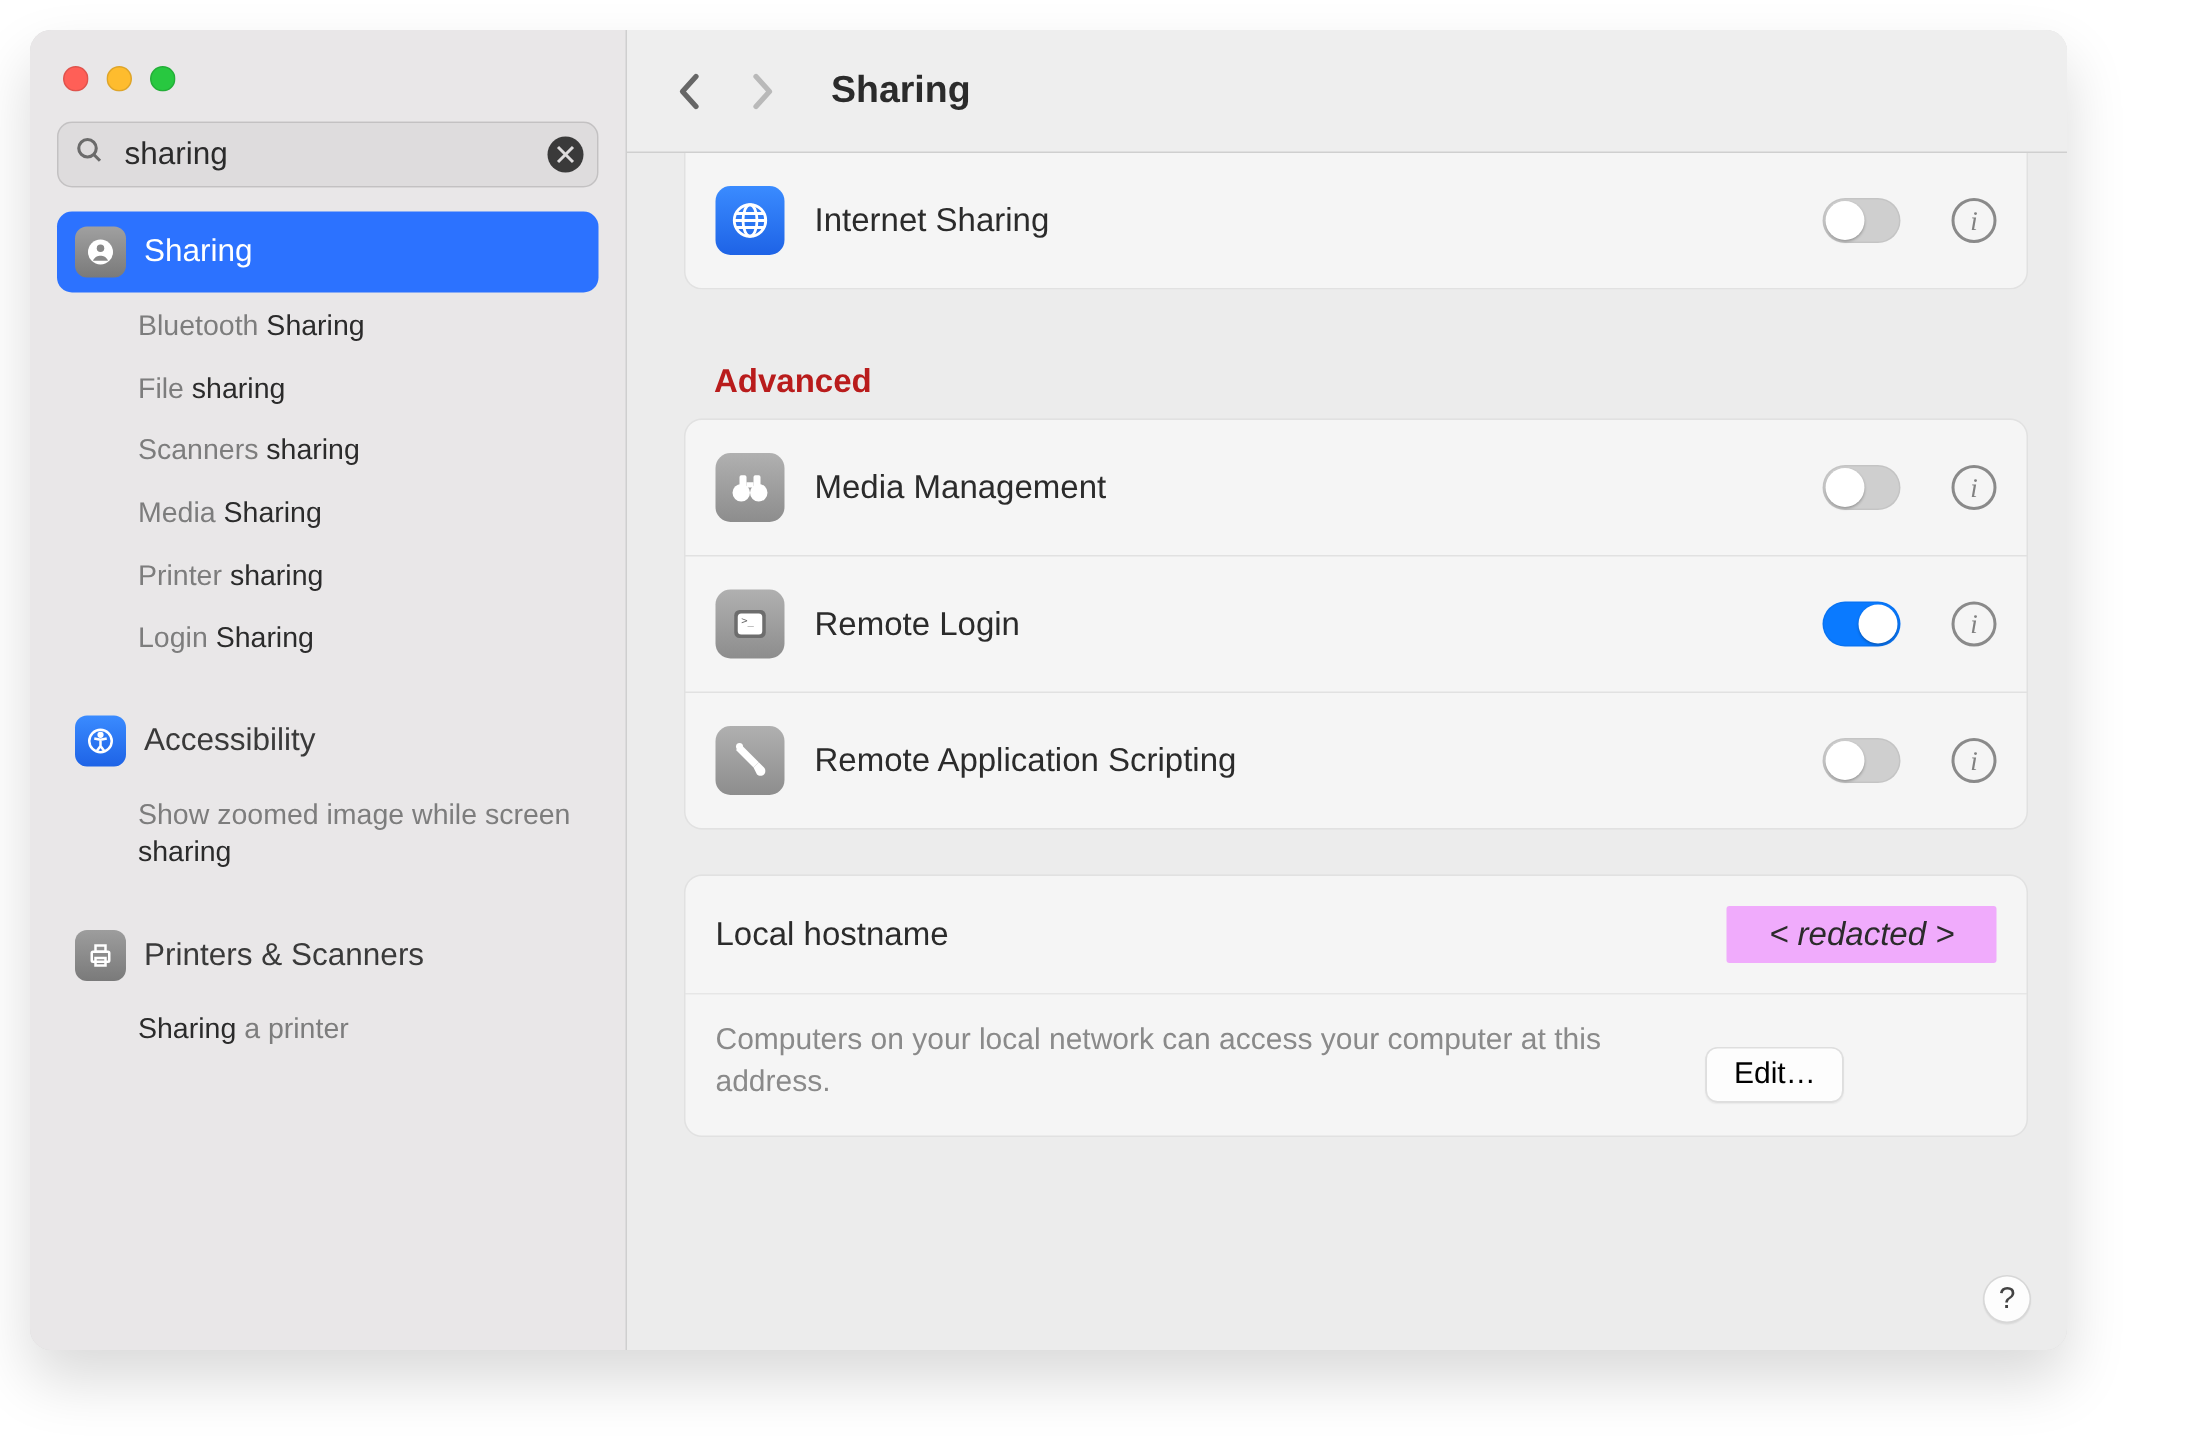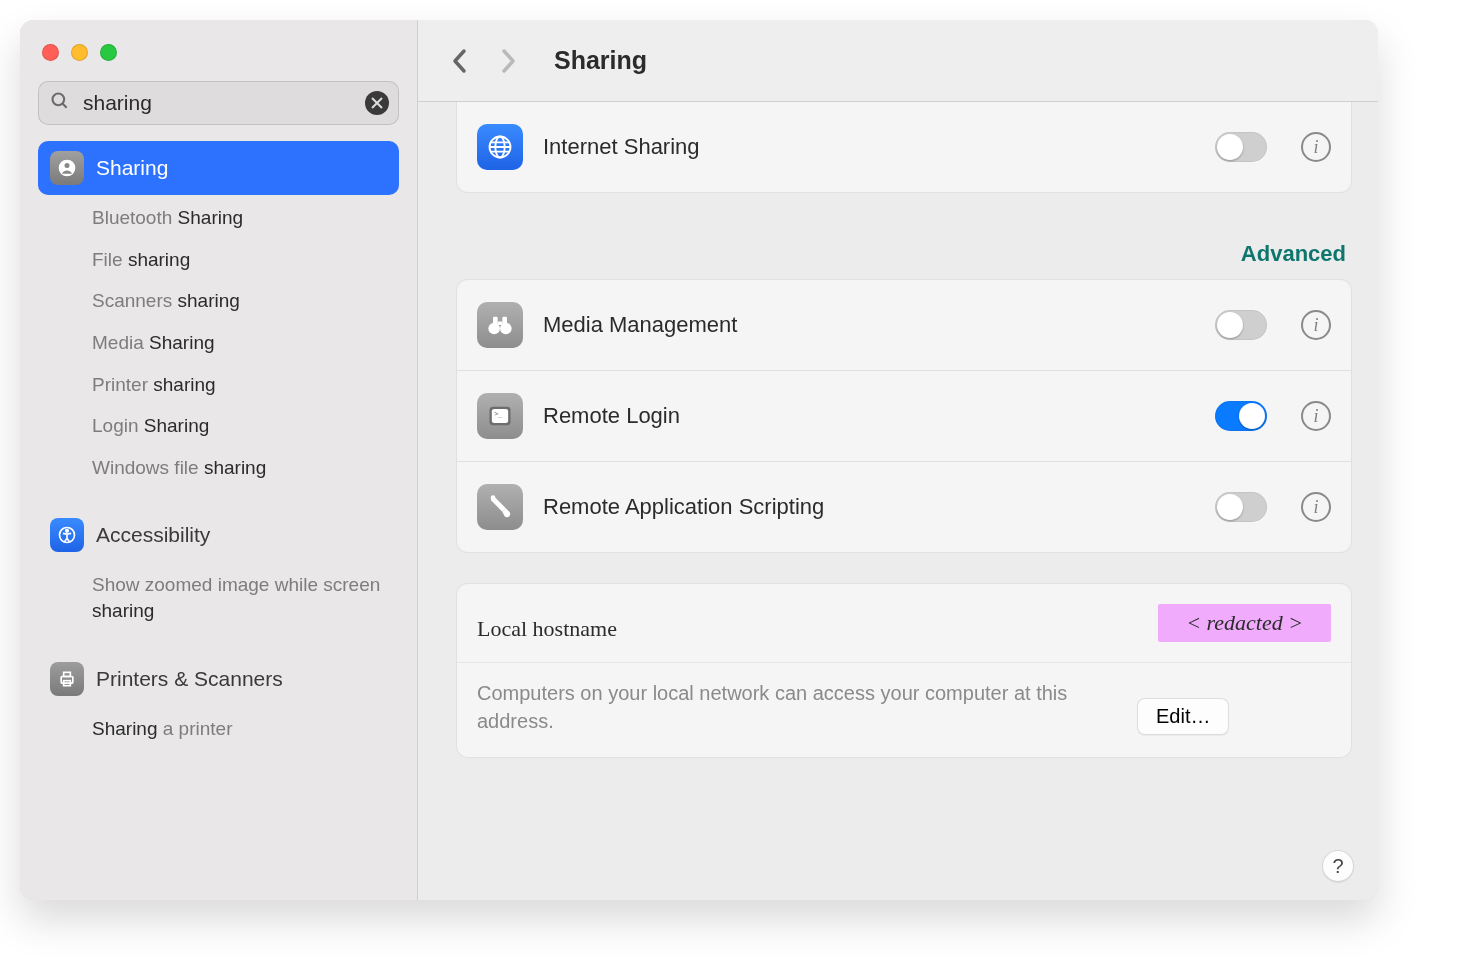--- a/index.html
+++ b/index.html
@@ -155,23 +155,22 @@
   .row:first-child { border-top: none; }
   .row .ricon {
     width: 46px; height: 46px; border-radius: 10px;
     display:flex; align-items:center; justify-content:center;
     flex-shrink:0;
   }
   .ricon.blue { background: linear-gradient(#3a8bff,#1e63e6); color:#fff; }
   .ricon.grey { background: linear-gradient(#b0b0b0,#8d8d8d); color:#fff; }
   .rlabel { font-size: 22px; color: #2b2b2b; flex:1; }
   .section-header {
-    font-size: 22px; font-weight: 700; color: #0f766e;
+    font-size: 22px; font-weight: 700; color: #b91c1c;
     padding: 18px 6px 12px 20px;
-    text-align: right;
   }
 
   
   .toggle {
     width: 52px; height: 30px; border-radius: 30px;
     background: #cfcfcf; position: relative; cursor:pointer;
     box-shadow: inset 0 0 0 1px rgba(0,0,0,0.05);
     transition: background .15s;
     flex-shrink:0;
   }
@@ -187,22 +186,22 @@
     width: 30px; height: 30px; border-radius: 50%;
     border: 2px solid #8a8a8a; color:#818181;
     display:flex; align-items:center; justify-content:center;
     font-family: Georgia, serif; font-style: italic; font-size: 18px;
     cursor:pointer; flex-shrink:0;
     margin-left: 14px;
   }
 
   
   .hostrow {
-    display:flex; align-items:flex-end; padding: 20px 20px;
-    gap: 12px; border-bottom: 1px solid rgba(0,0,0,0.06); font-family: Liberation Serif, serif;
+    display:flex; align-items:center; padding: 20px 20px;
+    gap: 12px; border-bottom: 1px solid rgba(0,0,0,0.06);
   }
   .hostlabel { font-size: 22px; flex:1; color:#2b2b2b; }
   .hostval {
     background:#f0abfc; color:#2b2b2b; font-style: italic;
     padding: 6px 28px; font-size: 22px; border-radius: 2px;
   }
   .hostdesc {
     display:flex; align-items:flex-end; padding: 16px 20px 22px 20px; gap: 20px;
   }
   .hostdesc .txt { color:#8a8a8a; font-size: 20px; line-height: 1.4; flex:1; max-width: 640px;}
@@ -261,21 +260,20 @@
         </span>
         <span>Sharing</span>
       </div>
 
       <div class="side-sub"><span>Bluetooth </span><span class="hl">Sharing</span></div>
       <div class="side-sub"><span>File </span><span class="hl">sharing</span></div>
       <div class="side-sub"><span>Scanners </span><span class="hl">sharing</span></div>
       <div class="side-sub"><span>Media </span><span class="hl">Sharing</span></div>
       <div class="side-sub"><span>Printer </span><span class="hl">sharing</span></div>
       <div class="side-sub"><span>Login </span><span class="hl">Sharing</span></div>
-      <div class="side-sub"><span>Windows file </span><span class="hl">sharing</span></div>
 
       <div class="group-sep"></div>
 
       <div class="side-item">
         <span class="icn blue">
           <svg width="20" height="20" viewBox="0 0 24 24" fill="none" stroke="#fff" stroke-width="2">
               <circle cx="12" cy="12" r="9"></circle>
               <circle cx="12" cy="7" r="1.5" fill="#fff"></circle>
               <path d="M7 10l5 1 5-1M12 11v5m-3 4l3-4 3 4"></path>
             </svg>

